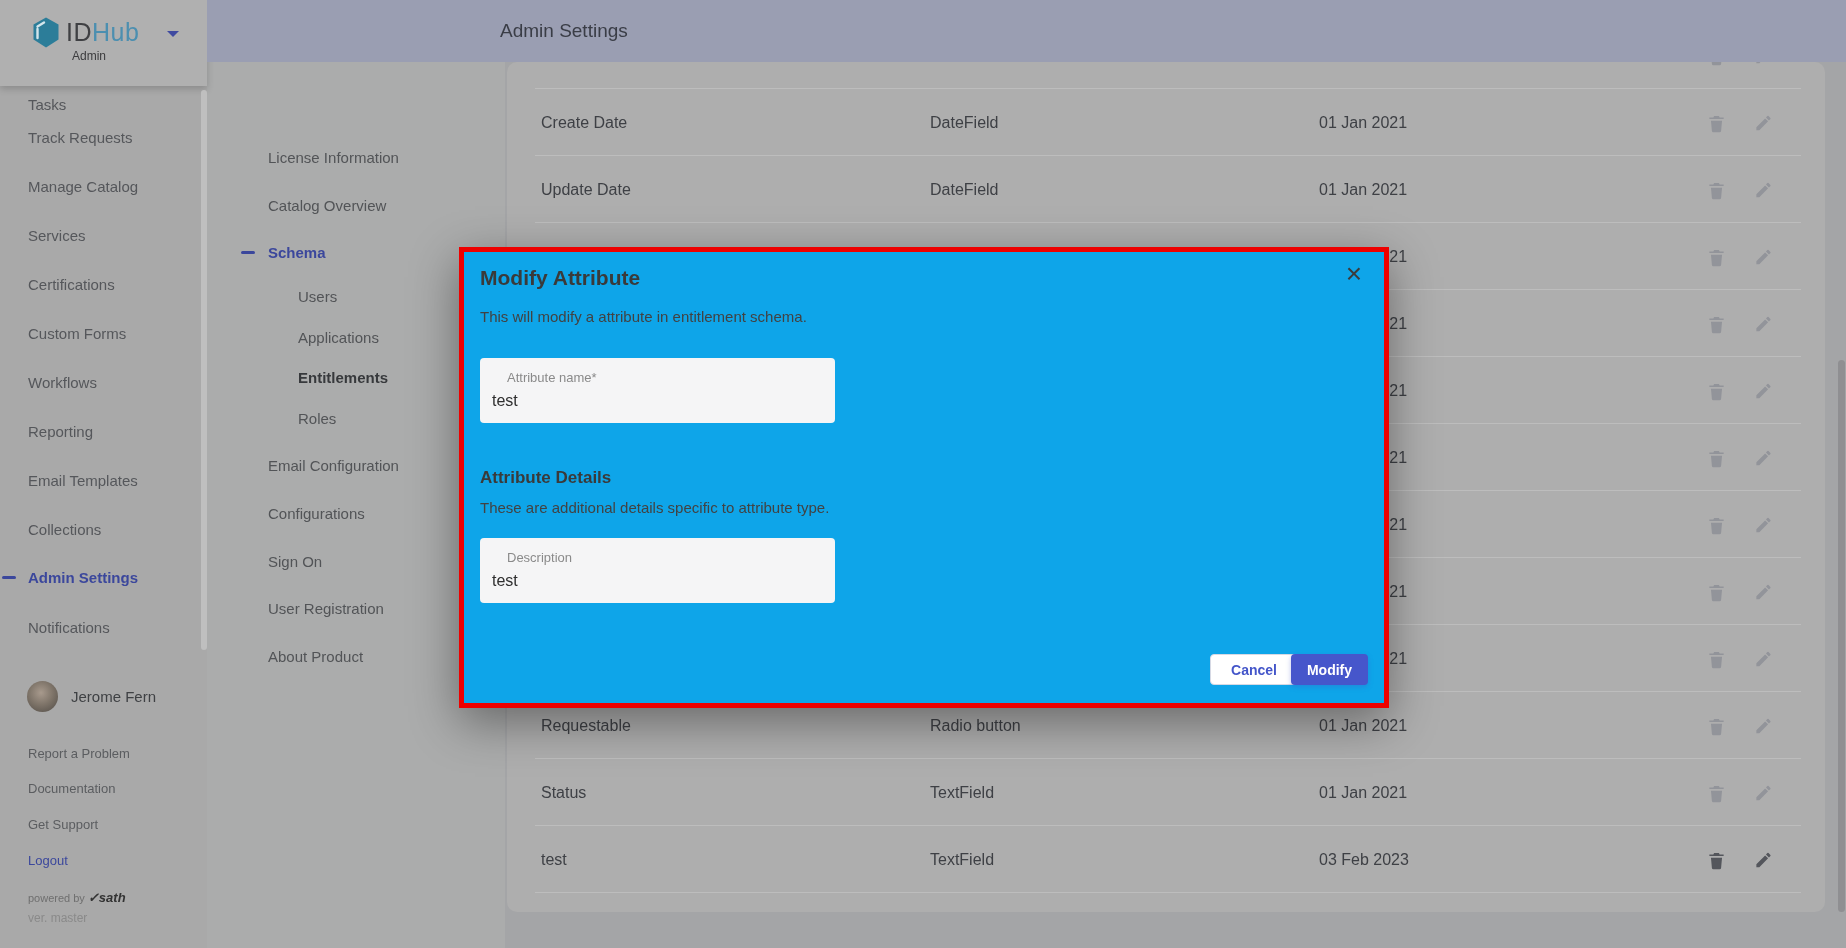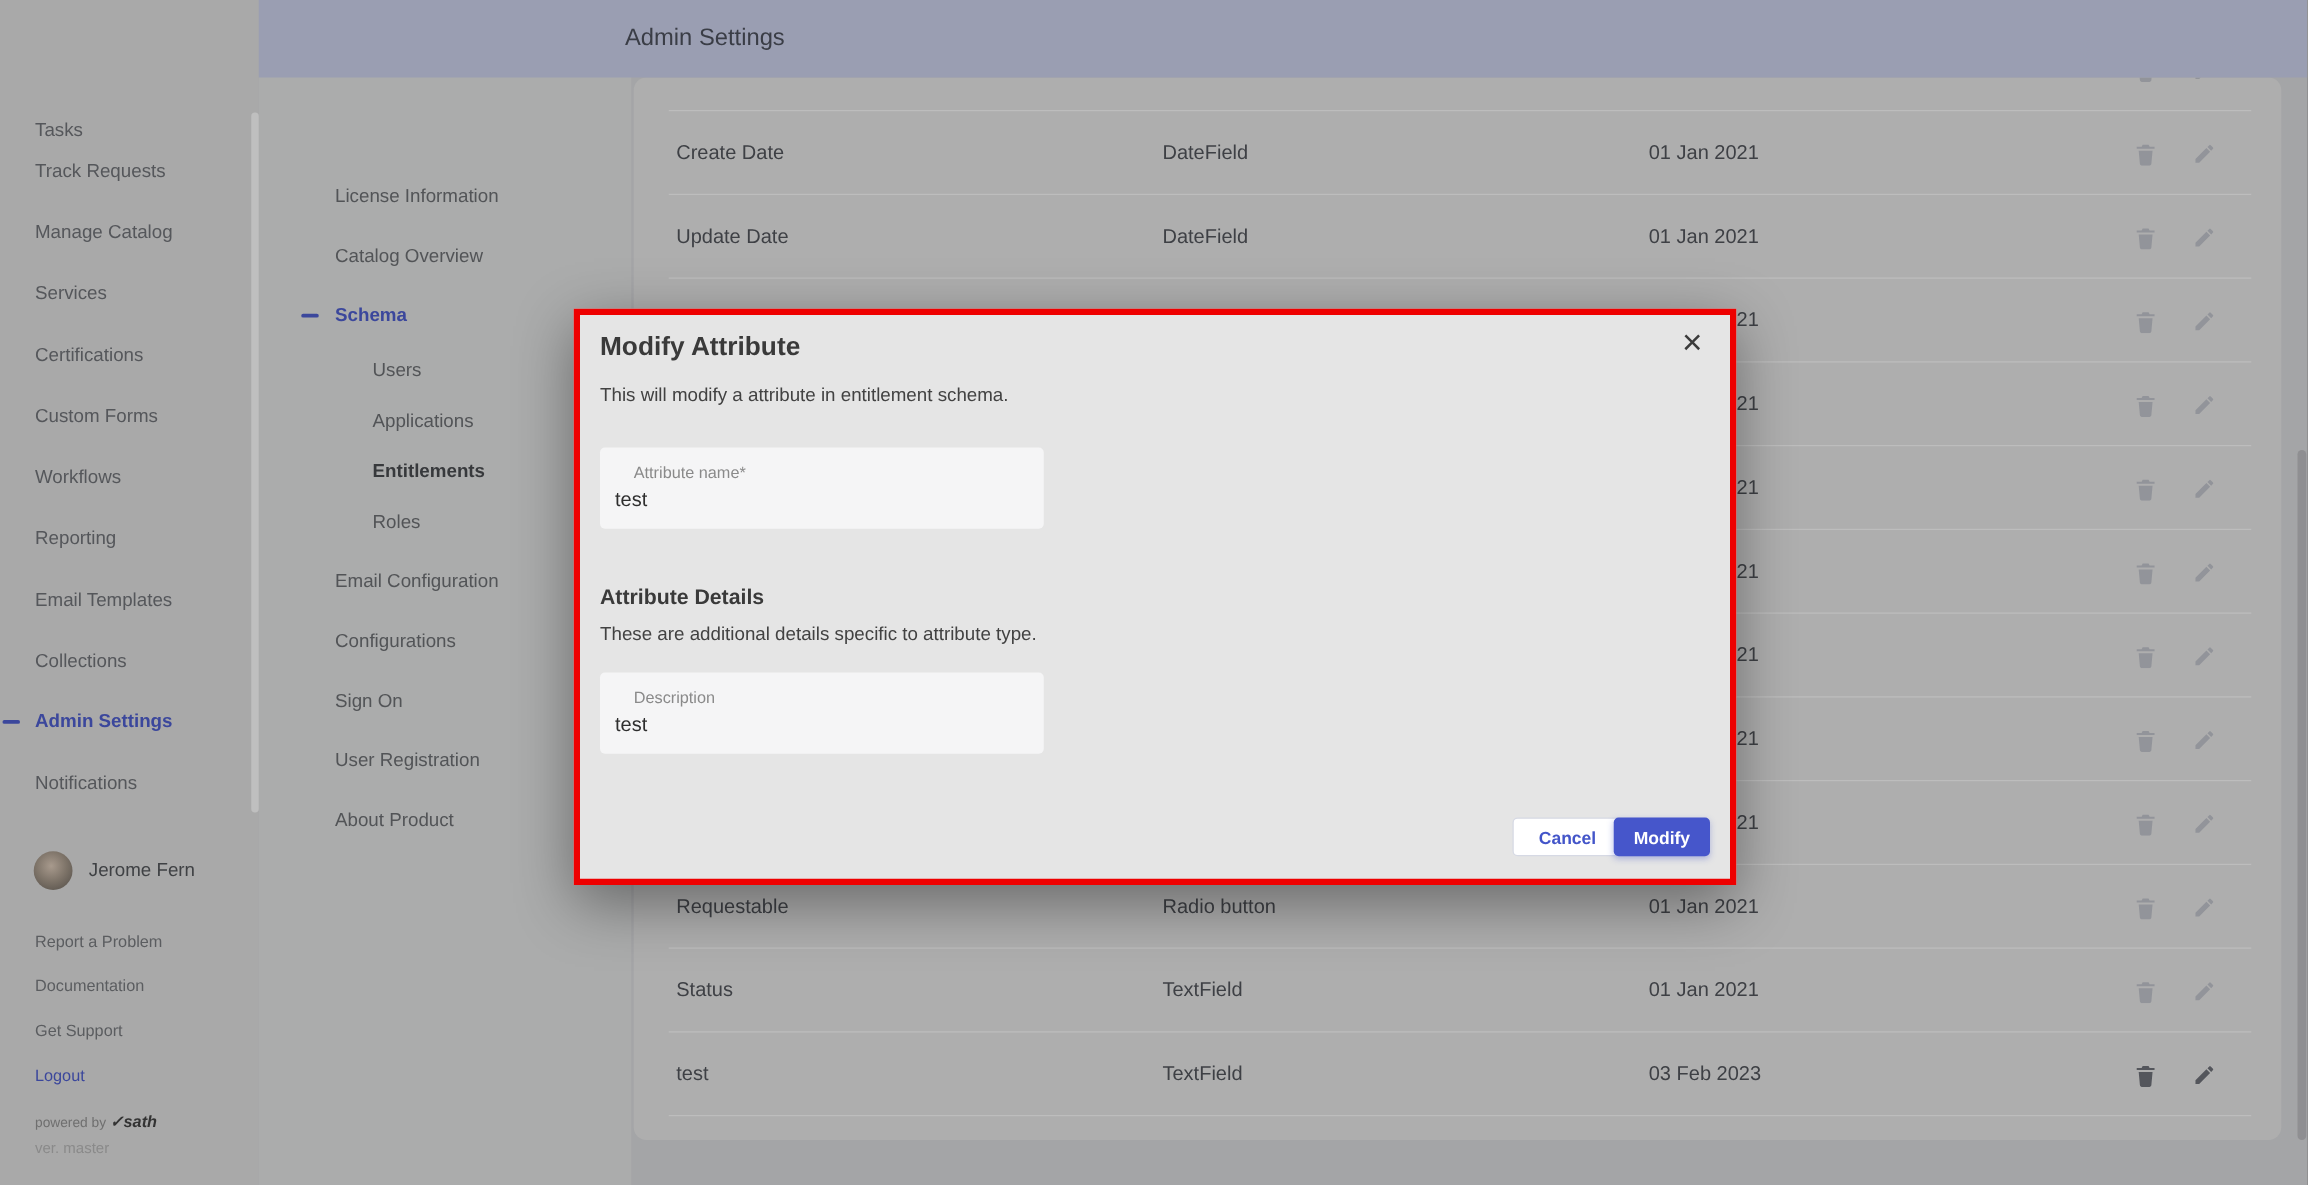--- a/index.html
+++ b/index.html
@@ -51,21 +51,21 @@
   .row .divider{position:absolute;left:28px;right:24px;bottom:0;height:1px;background:#bdbdbd;}
   .cell{position:absolute;top:50%;transform:translateY(-50%);font-size:16px;color:#3e4045;white-space:nowrap;}
   .c1{left:34px;}.c2{left:423px;}.c3{left:812px;}
   .ricons{position:absolute;top:50%;transform:translateY(-50%);left:1200px;display:flex;gap:28px;color:#92949a;}
   .ricons svg{width:19px;height:19px;fill:currentColor;cursor:pointer;}
   .row.em .ricons{color:#54565c;}
   .sb-main{position:absolute;left:1838px;top:360px;width:7px;height:552px;background:#8f8f92;
            border-radius:4px;z-index:6;cursor:pointer;}
 
   
-  .modal{position:absolute;left:459px;top:247px;width:930px;height:461px;background:#e5e5e5;
+  .modal{position:absolute;left:459px;top:247px;width:930px;height:461px;background:#0ea5e9;
          border:5px solid #ee0000;box-sizing:border-box;z-index:10;
          box-shadow:0 14px 45px rgba(0,0,0,.40);}
   .m-title{position:absolute;left:16px;top:14px;font-size:21px;font-weight:700;color:#3a3a3a;}
   .m-close{position:absolute;right:22px;top:8px;font-size:28px;font-weight:400;color:#3b3b3b;
            cursor:pointer;line-height:1;}
   .m-sub{position:absolute;left:16px;top:56px;font-size:15px;color:#424242;}
   .field{position:absolute;background:#f5f5f6;border-radius:4px;padding:12px 12px;box-sizing:border-box;cursor:text;}
   .f-name{left:16px;top:106px;width:355px;height:65px;}
   .f-type{left:460px;top:106px;width:352px;height:65px;cursor:pointer;}
   .f-desc{left:16px;top:286px;width:355px;height:65px;}
@@ -316,20 +316,31 @@
     <div class="flink" style="top:788px">Documentation</div>
     <div class="flink" style="top:824px">Get Support</div>
     <div class="flink blue" style="top:860px">Logout</div>
 
     <div class="powered">
       <span>powered by</span>
       <span class="sath">✓<span>sath</span></span>
     </div>
     <div class="ver">ver. master</div>
 
+    <div class="logo-hdr">
+      <div class="hexwrap">
+        <svg width="28" height="33" viewBox="0 0 28 33">
+          <polygon points="14,1.5 26.5,8.6 26.5,23.4 14,31.5 1.5,23.4 1.5,8.6" fill="#2c7d99"></polygon>
+          <path d="M5.5 10.5 L12 6.5 M5.5 22 L5.5 13" stroke="#d4e6ec" stroke-width="2.4" fill="none" stroke-linecap="round"></path>
+        </svg>
+      </div>
+      <div class="brand"><span class="id">ID</span><span class="hub">Hub</span></div>
+      <div class="brand-sub">Admin</div>
+      <div class="logo-caret"></div>
+    </div>
 
     <div class="sb-side"></div>
   </div>
 
   <div class="modal">
     <div class="m-title">Modify Attribute</div>
     <div class="m-close">×</div>
     <div class="m-sub">This will modify a attribute in entitlement schema.</div>
 
     <div class="field f-name">

